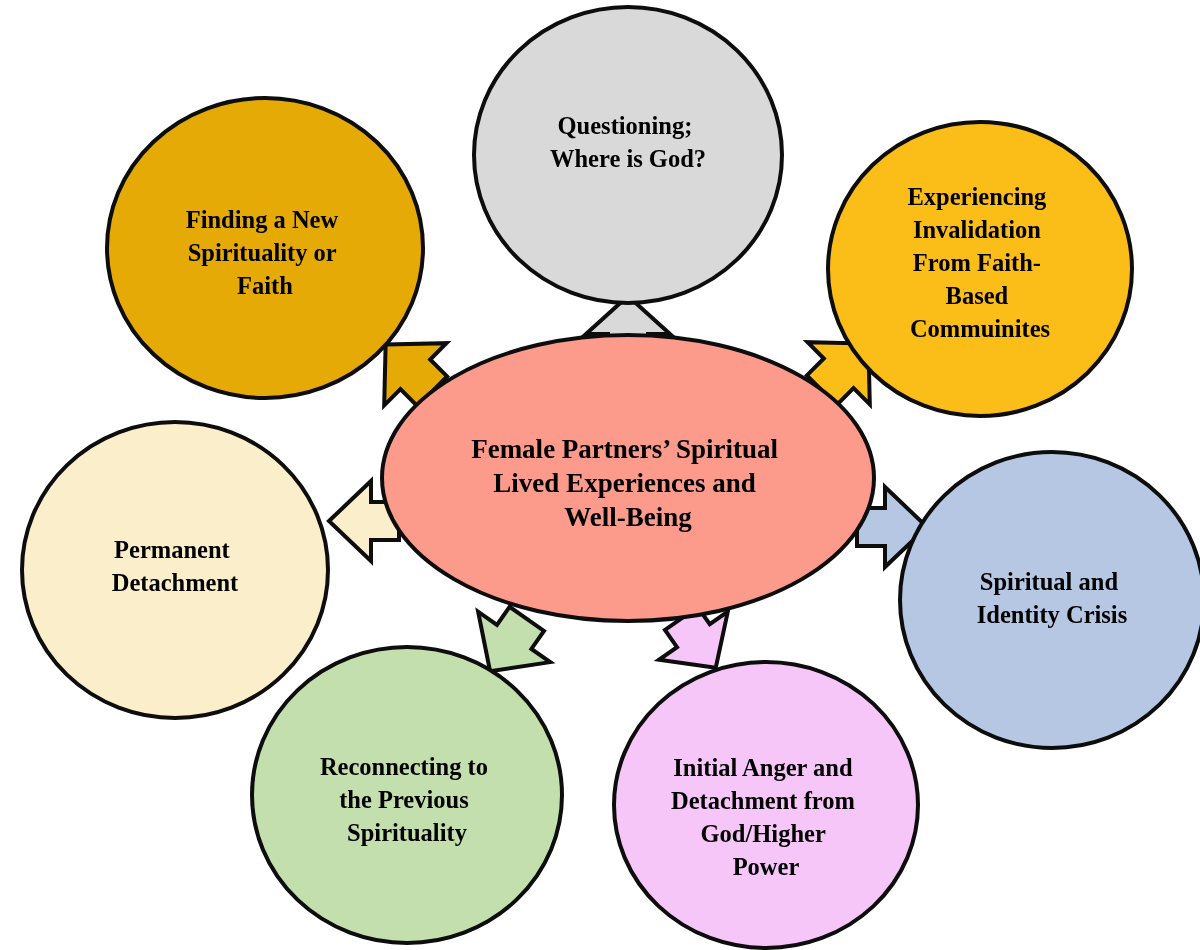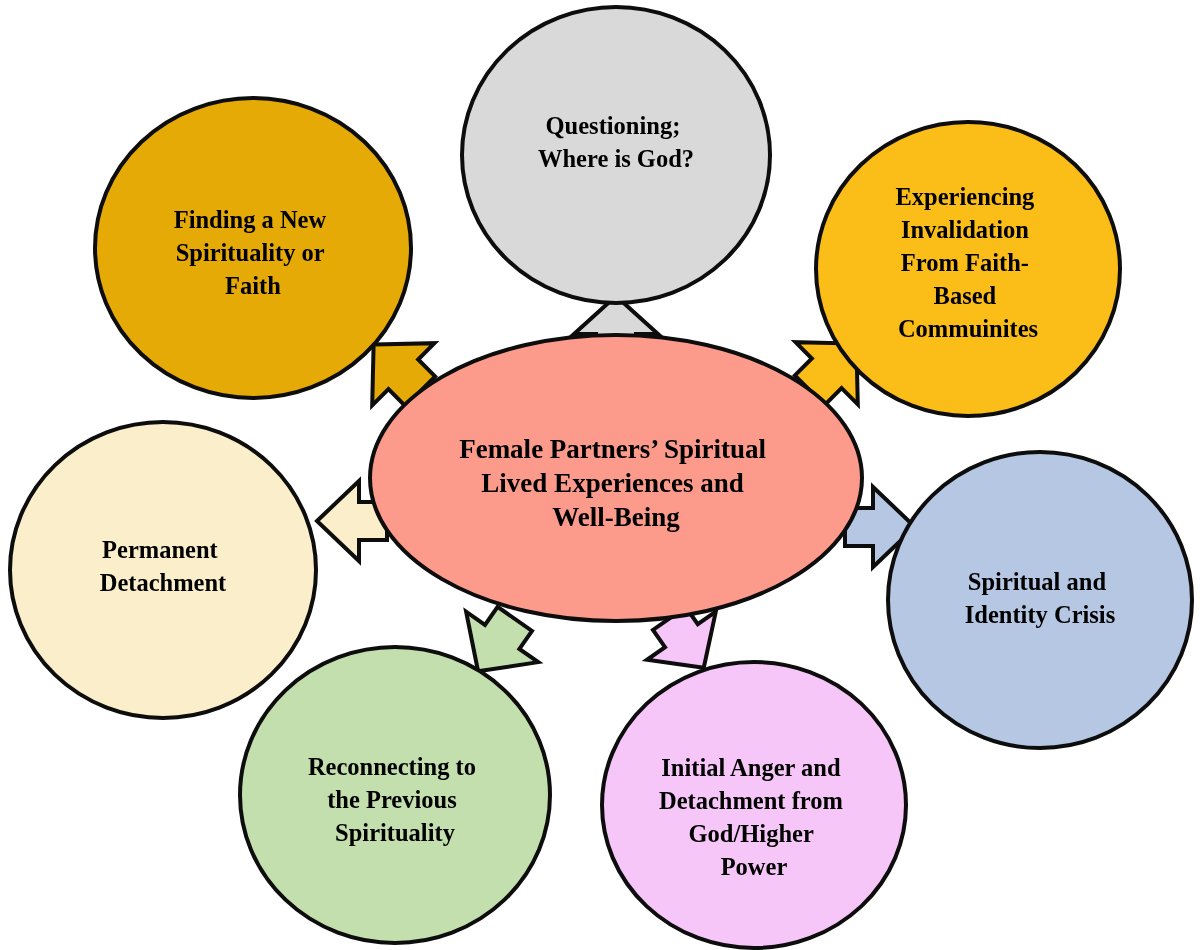--- a/index.html
+++ b/index.html
@@ -11,20 +11,21 @@
   body {
     width: 1200px;
     height: 950px;
     overflow: hidden;
     font-family: "Liberation Serif", "DejaVu Serif", serif;
   }
   #diagram-root {
     position: relative;
     width: 980px;
     height: 950px;
+    margin-left: 12px;
   }
   svg#diagram-svg {
     display: block;
     width: 1200px;
     height: 950px;
   }
   .node-shape {
     stroke: #0d0d0d;
     stroke-width: 4;
     stroke-linejoin: round;

